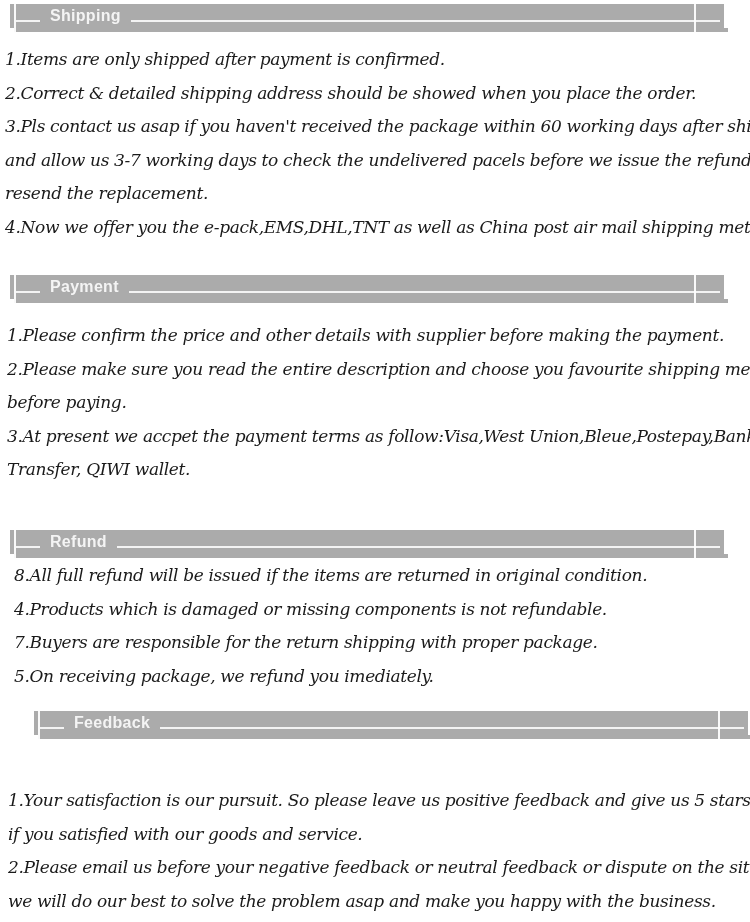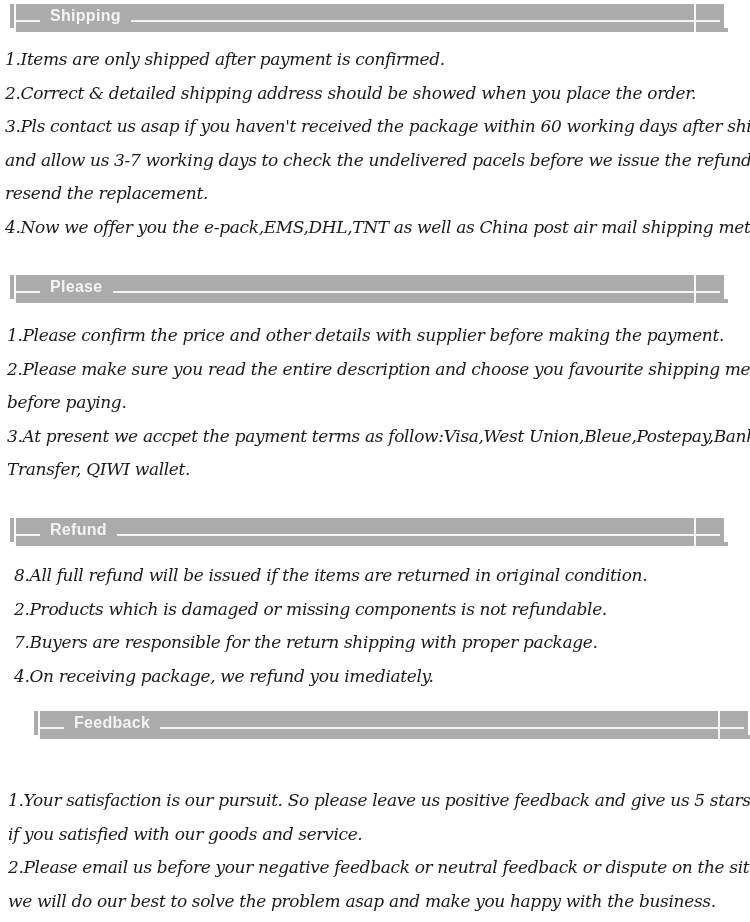--- a/index.html
+++ b/index.html
@@ -74,21 +74,21 @@
     letter-spacing: -0.35px;
     white-space: nowrap;
   }
   .policy-line { display: block; }
 
   
   #hdr-shipping { top: 4px; }
   #body-shipping { top: 43px; left: 5px; }
   #hdr-payment { top: 275px; }
   #body-payment { top: 319px; left: 7px; }
-  #hdr-refund { top: 518px; text-align: right; }
+  #hdr-refund { top: 530px; text-align: right; }
   #body-refund { top: 559px; left: 14px; }
   #hdr-feedback { top: 711px; margin-left: 24px; }
   #body-feedback { top: 784px; left: 8px; }
 </style>
 </head>
 <body>
 
 <div class="page">
 
   <div class="sec-header" id="hdr-shipping">
@@ -111,21 +111,21 @@
     </div>
     <div>
       <span class="policy-line">4.Now we offer you the e-pack,EMS,DHL,TNT as well as China post air mail shipping methods.</span>
     </div>
   </div>
 
   <div class="sec-header" id="hdr-payment">
     <div class="hline"></div>
     <div class="vline left"></div>
     <div class="vline right"></div>
-    <span class="sec-title">Please</span>
+    <span class="sec-title">Payment</span>
   </div>
   <div class="sec-body" id="body-payment">
     <div>
       <span class="policy-line">1.Please confirm the price and other details with supplier before making the payment.</span>
     </div>
     <div>
       <span class="policy-line">2.Please make sure you read the entire description and choose you favourite shipping methods</span>
       <span class="policy-line">before paying.</span>
     </div>
     <div>
@@ -138,27 +138,27 @@
     <div class="hline"></div>
     <div class="vline left"></div>
     <div class="vline right"></div>
     <span class="sec-title">Refund</span>
   </div>
   <div class="sec-body" id="body-refund">
     <div>
       <span class="policy-line">8.All full refund will be issued if the items are returned in original condition.</span>
     </div>
     <div>
-      <span class="policy-line">2.Products which is damaged or missing components is not refundable.</span>
+      <span class="policy-line">4.Products which is damaged or missing components is not refundable.</span>
     </div>
     <div>
       <span class="policy-line">7.Buyers are responsible for the return shipping with proper package.</span>
     </div>
     <div>
-      <span class="policy-line">4.On receiving package, we refund you imediately.</span>
+      <span class="policy-line">5.On receiving package, we refund you imediately.</span>
     </div>
   </div>
 
   <div class="sec-header" id="hdr-feedback">
     <div class="hline"></div>
     <div class="vline left"></div>
     <div class="vline right"></div>
     <span class="sec-title">Feedback</span>
   </div>
   <div class="sec-body" id="body-feedback">

